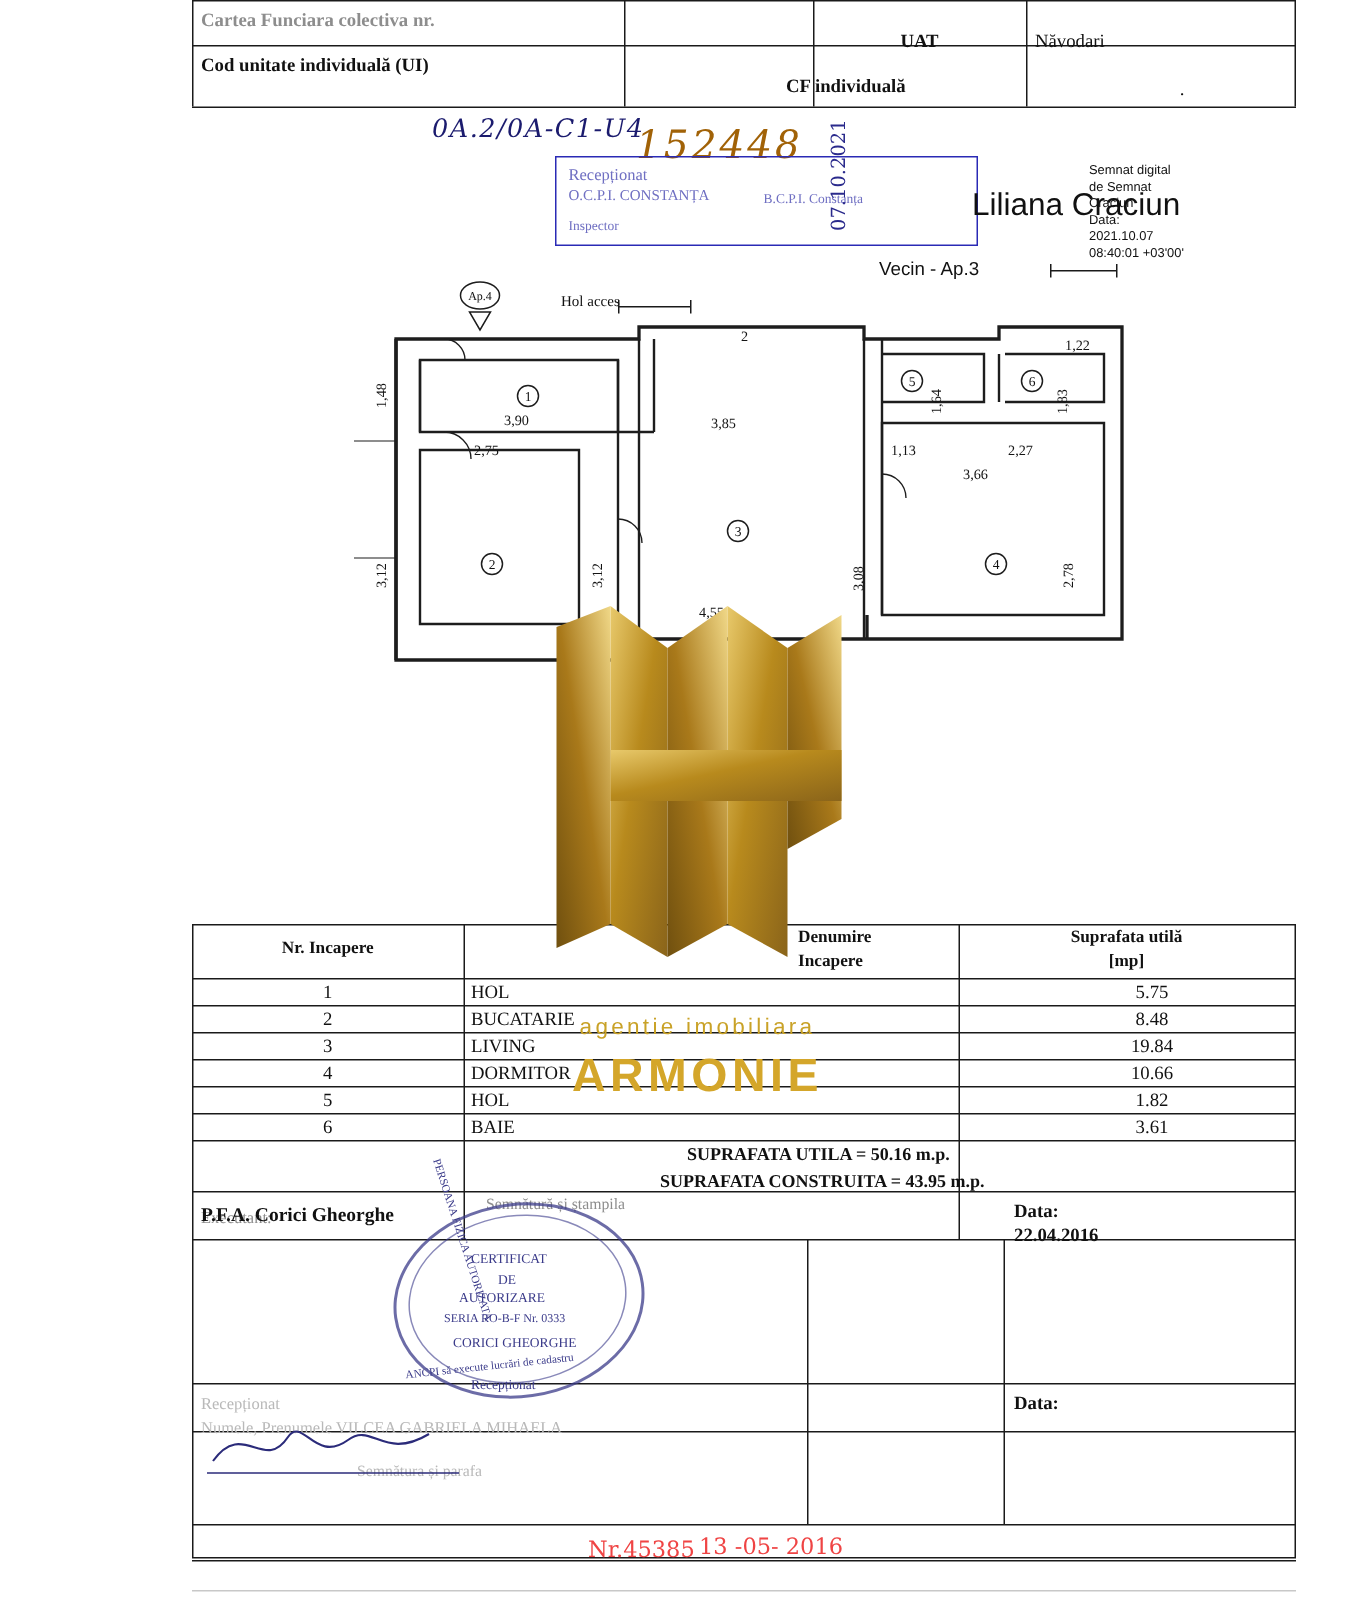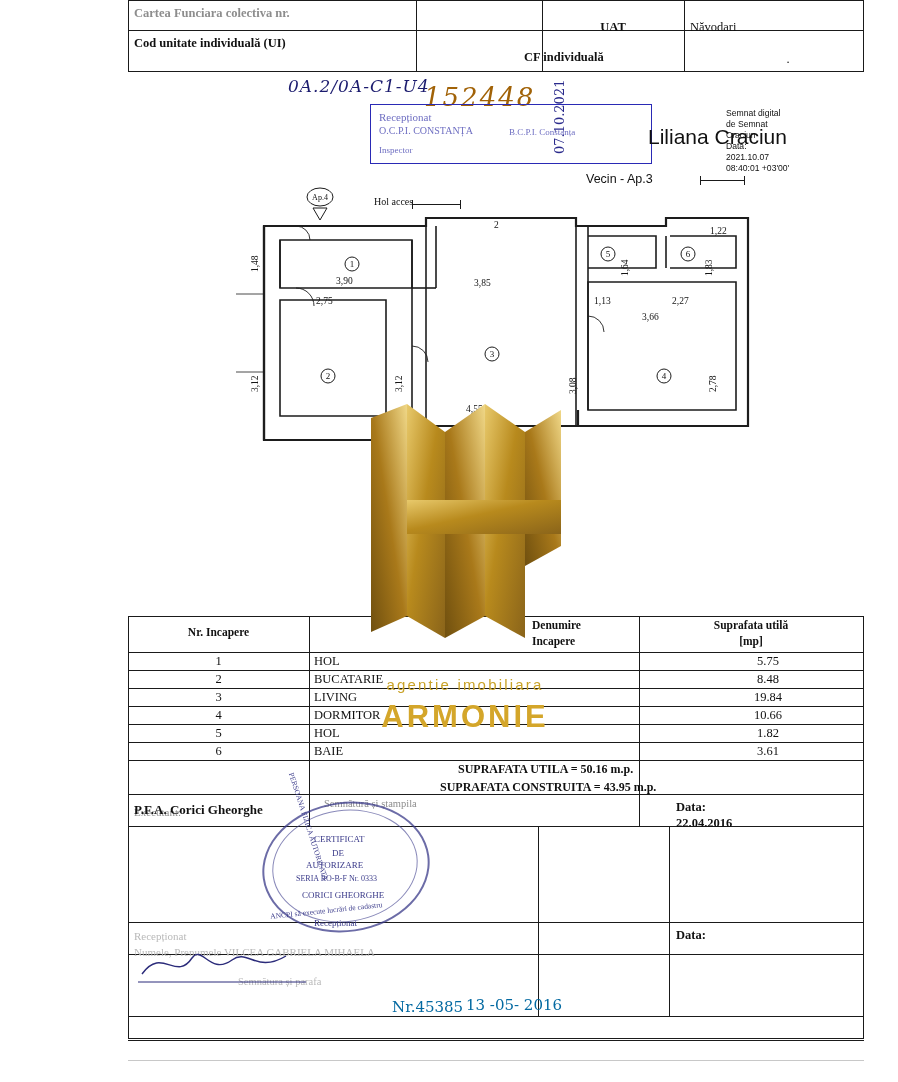--- a/index.html
+++ b/index.html
@@ -61,21 +61,21 @@
 
   
   #rstamp{position:absolute;left:262px;top:802px;width:168px;height:130px;}
   #rstamp .ring{position:absolute;left:0;top:0;width:164px;height:126px;border:2px solid #3b3b8a;
                 border-radius:50%;transform:rotate(-8deg);opacity:.75;}
   #rstamp .ring2{position:absolute;left:10px;top:8px;width:144px;height:110px;border:1px solid #3b3b8a;
                 border-radius:50%;transform:rotate(-8deg);opacity:.6;}
   #rstamp .st{position:absolute;font-size:8.5px;color:#3b3b8a;white-space:nowrap;}
 
   
-  .hw{position:absolute;font-family:"DejaVu Serif",serif;color:#0369a1;}
+  .hw{position:absolute;font-family:"DejaVu Serif",serif;color:#ef4444;margin-top:26px;}
 </style>
 </head>
 <body>
 
 <div class="doc">
 
   <div id="top-table">
 
     <div class="ln hl" style="left:0;top:0;width:736px;"></div>
     <div class="ln hl" style="left:0;top:30px;width:736px;"></div>

